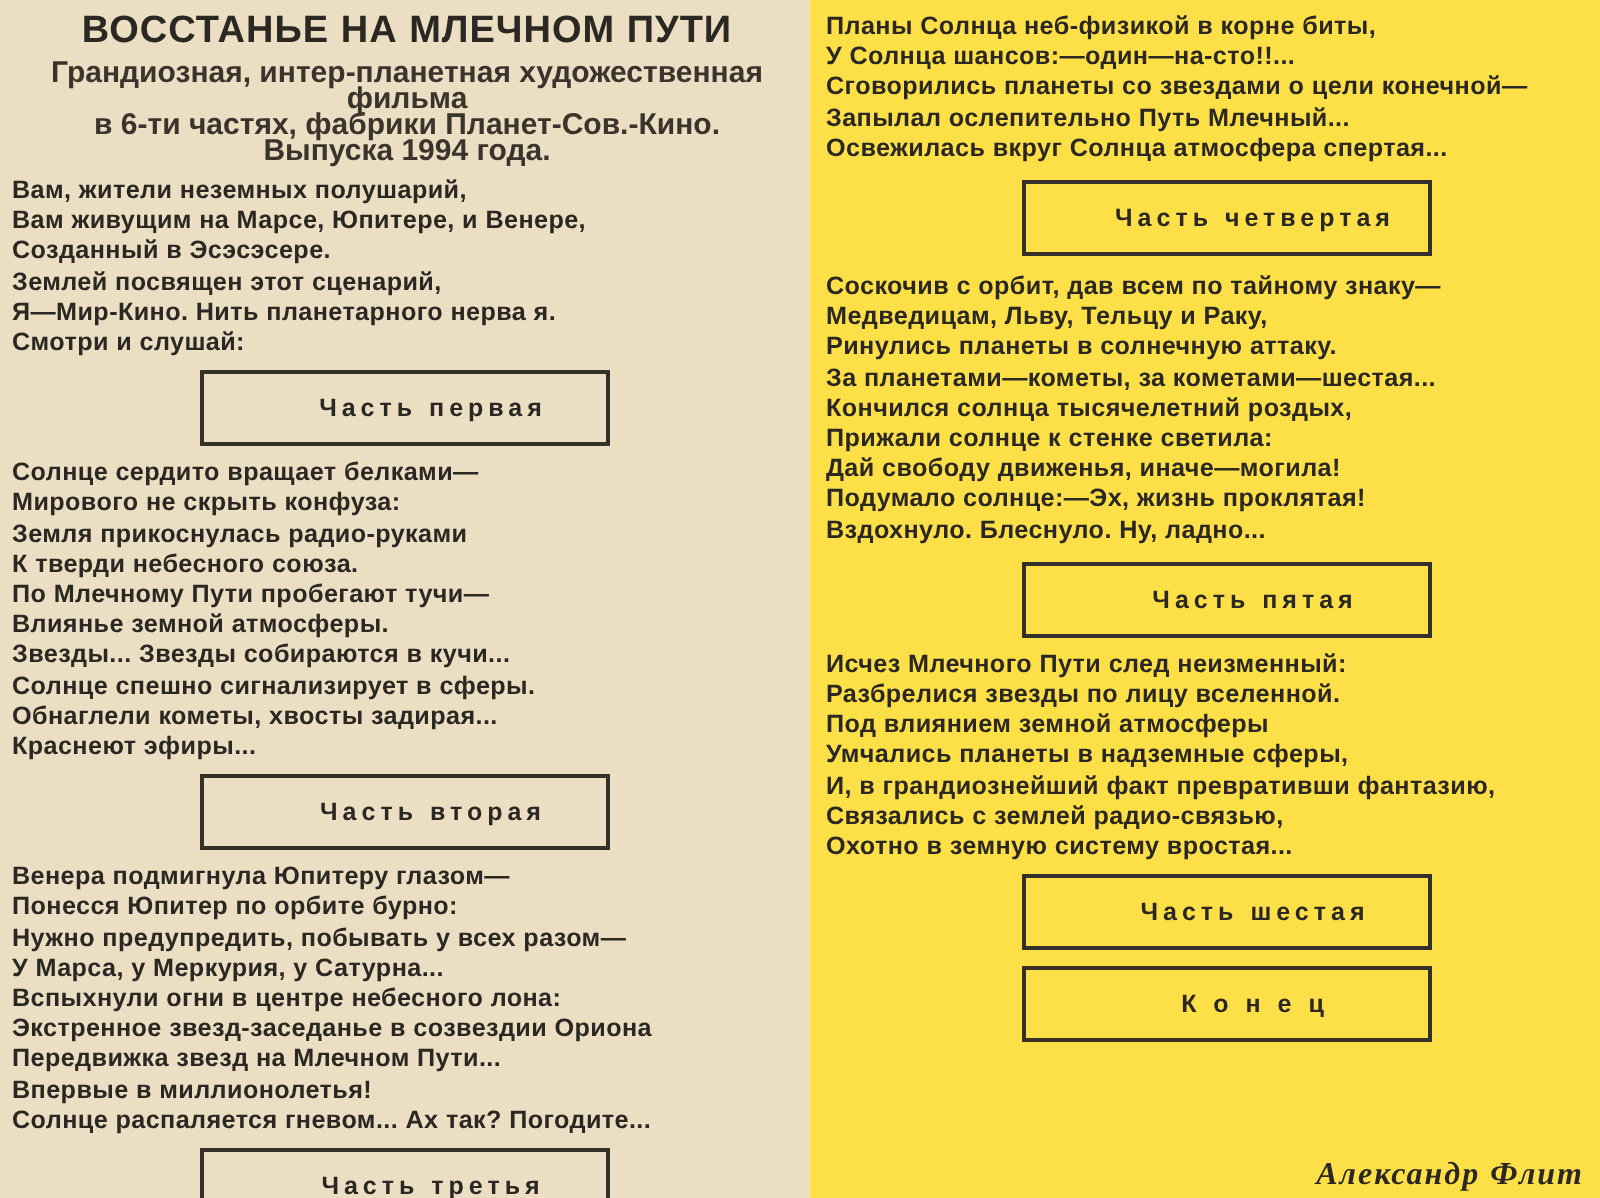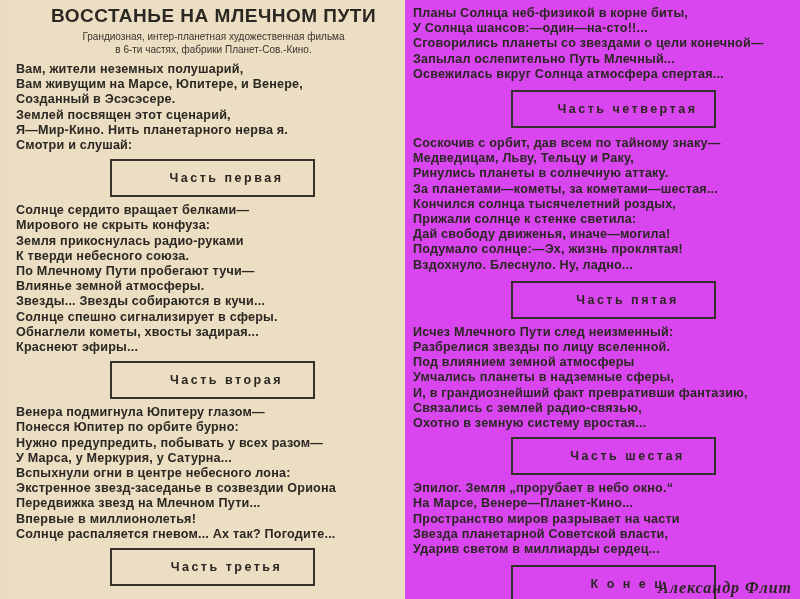--- a/index.html
+++ b/index.html
@@ -5,30 +5,30 @@
   html, body { margin: 0; padding: 0; }
   body {
     width: 800px; height: 599px; overflow: hidden; position: relative;
     background: #e9dcc1;
     font-family: "DejaVu Serif", "Liberation Serif", serif;
     color: #2a2622;
   }
   .col {
     position: absolute; top: 0; height: 599px; box-sizing: border-box;
   }
-  .col-left { left: 10px; width: 405px; background: #ebdec2; padding-left: 6px; }
-  .col-right { left: 405px; width: 395px; background: #d946ef; padding-left: 8px; }
+  .col-left { left: 0; width: 405px; background: #ebdec2; padding-left: 6px; }
+  .col-right { left: 405px; width: 395px; background: #fde047; padding-left: 8px; }
   .title {
     font-family: "Liberation Sans", sans-serif;
     font-size: 19px; font-weight: bold; text-align: center;
     margin: 5px 0 0 0; letter-spacing: 0.5px; width: 395px; color: #2b2722;
   }
   .subtitle {
     font-family: "Liberation Sans", sans-serif;
-    font-size: 10px; font-weight: normal; text-align: center; width: 395px;
+    font-size: 15px; font-weight: bold; text-align: center; width: 395px;
     line-height: 13px; margin-top: 3px; color: #3a342d;
   }
   .lines { font-family: "Liberation Sans", sans-serif; font-weight: bold; font-size: 12.6px; line-height: 15.2px; color: #2b2722; letter-spacing: 0.2px; }
   .lines div { white-space: nowrap; }
   .lines .right { text-align: left; padding-right: 8px; }
   .part-box {
     border: 2px solid #35302a; box-sizing: border-box;
     width: 205px; height: 38px; display: flex; align-items: center; justify-content: center;
     font-family: "Liberation Sans", sans-serif; font-weight: bold; font-size: 12.5px;
     letter-spacing: 2.5px; color: #2b2722; padding-left: 28px;
@@ -40,20 +40,21 @@
   }
 </style>
 </head>
 <body>
 
 <div class="col col-left">
   <div class="title">ВОССТАНЬЕ НА МЛЕЧНОМ ПУТИ</div>
   <div class="subtitle">
     <div>Грандиозная, интер-планетная художественная фильма</div>
     <div>в 6-ти частях, фабрики Планет-Сов.-Кино.</div>
+    <div>Выпуска 1994 года.</div>
   </div>
 
   <div class="lines" style="margin-top:6px;">
     <div>Вам, жители неземных полушарий,</div>
     <div>Вам живущим на Марсе, Юпитере, и Венере,</div>
     <div>Созданный в Эсэсэсере.</div>
     <div>Землей посвящен этот сценарий,</div>
     <div>Я—Мир-Кино. Нить планетарного нерва я.</div>
     <div>Смотри и слушай:</div>
   </div>
@@ -116,24 +117,17 @@
     <div>Исчез Млечного Пути след неизменный:</div>
     <div>Разбрелися звезды по лицу вселенной.</div>
     <div>Под влиянием земной атмосферы</div>
     <div>Умчались планеты в надземные сферы,</div>
     <div>И, в грандиознейший факт превративши фантазию,</div>
     <div>Связались с землей радио-связью,</div>
     <div>Охотно в земную систему вростая...</div>
   </div>
 
   <div class="part-box" style="margin:6px 0 6px 98px;">Часть шестая</div>
-  <div class="lines">
-    <div>Эпилог. Земля „прорубает в небо окно.“</div>
-    <div>На Марсе, Венере—Планет-Кино...</div>
-    <div>Пространство миров разрывает на части</div>
-    <div>Звезда планетарной Советской власти,</div>
-    <div>Ударив светом в миллиарды сердец...</div>
-  </div>
 
   <div class="part-box" style="margin:8px 0 0 98px;">К о н е ц</div>
 
   <div class="signature">Александр Флит</div>
 </div>
 
 </body></html>

